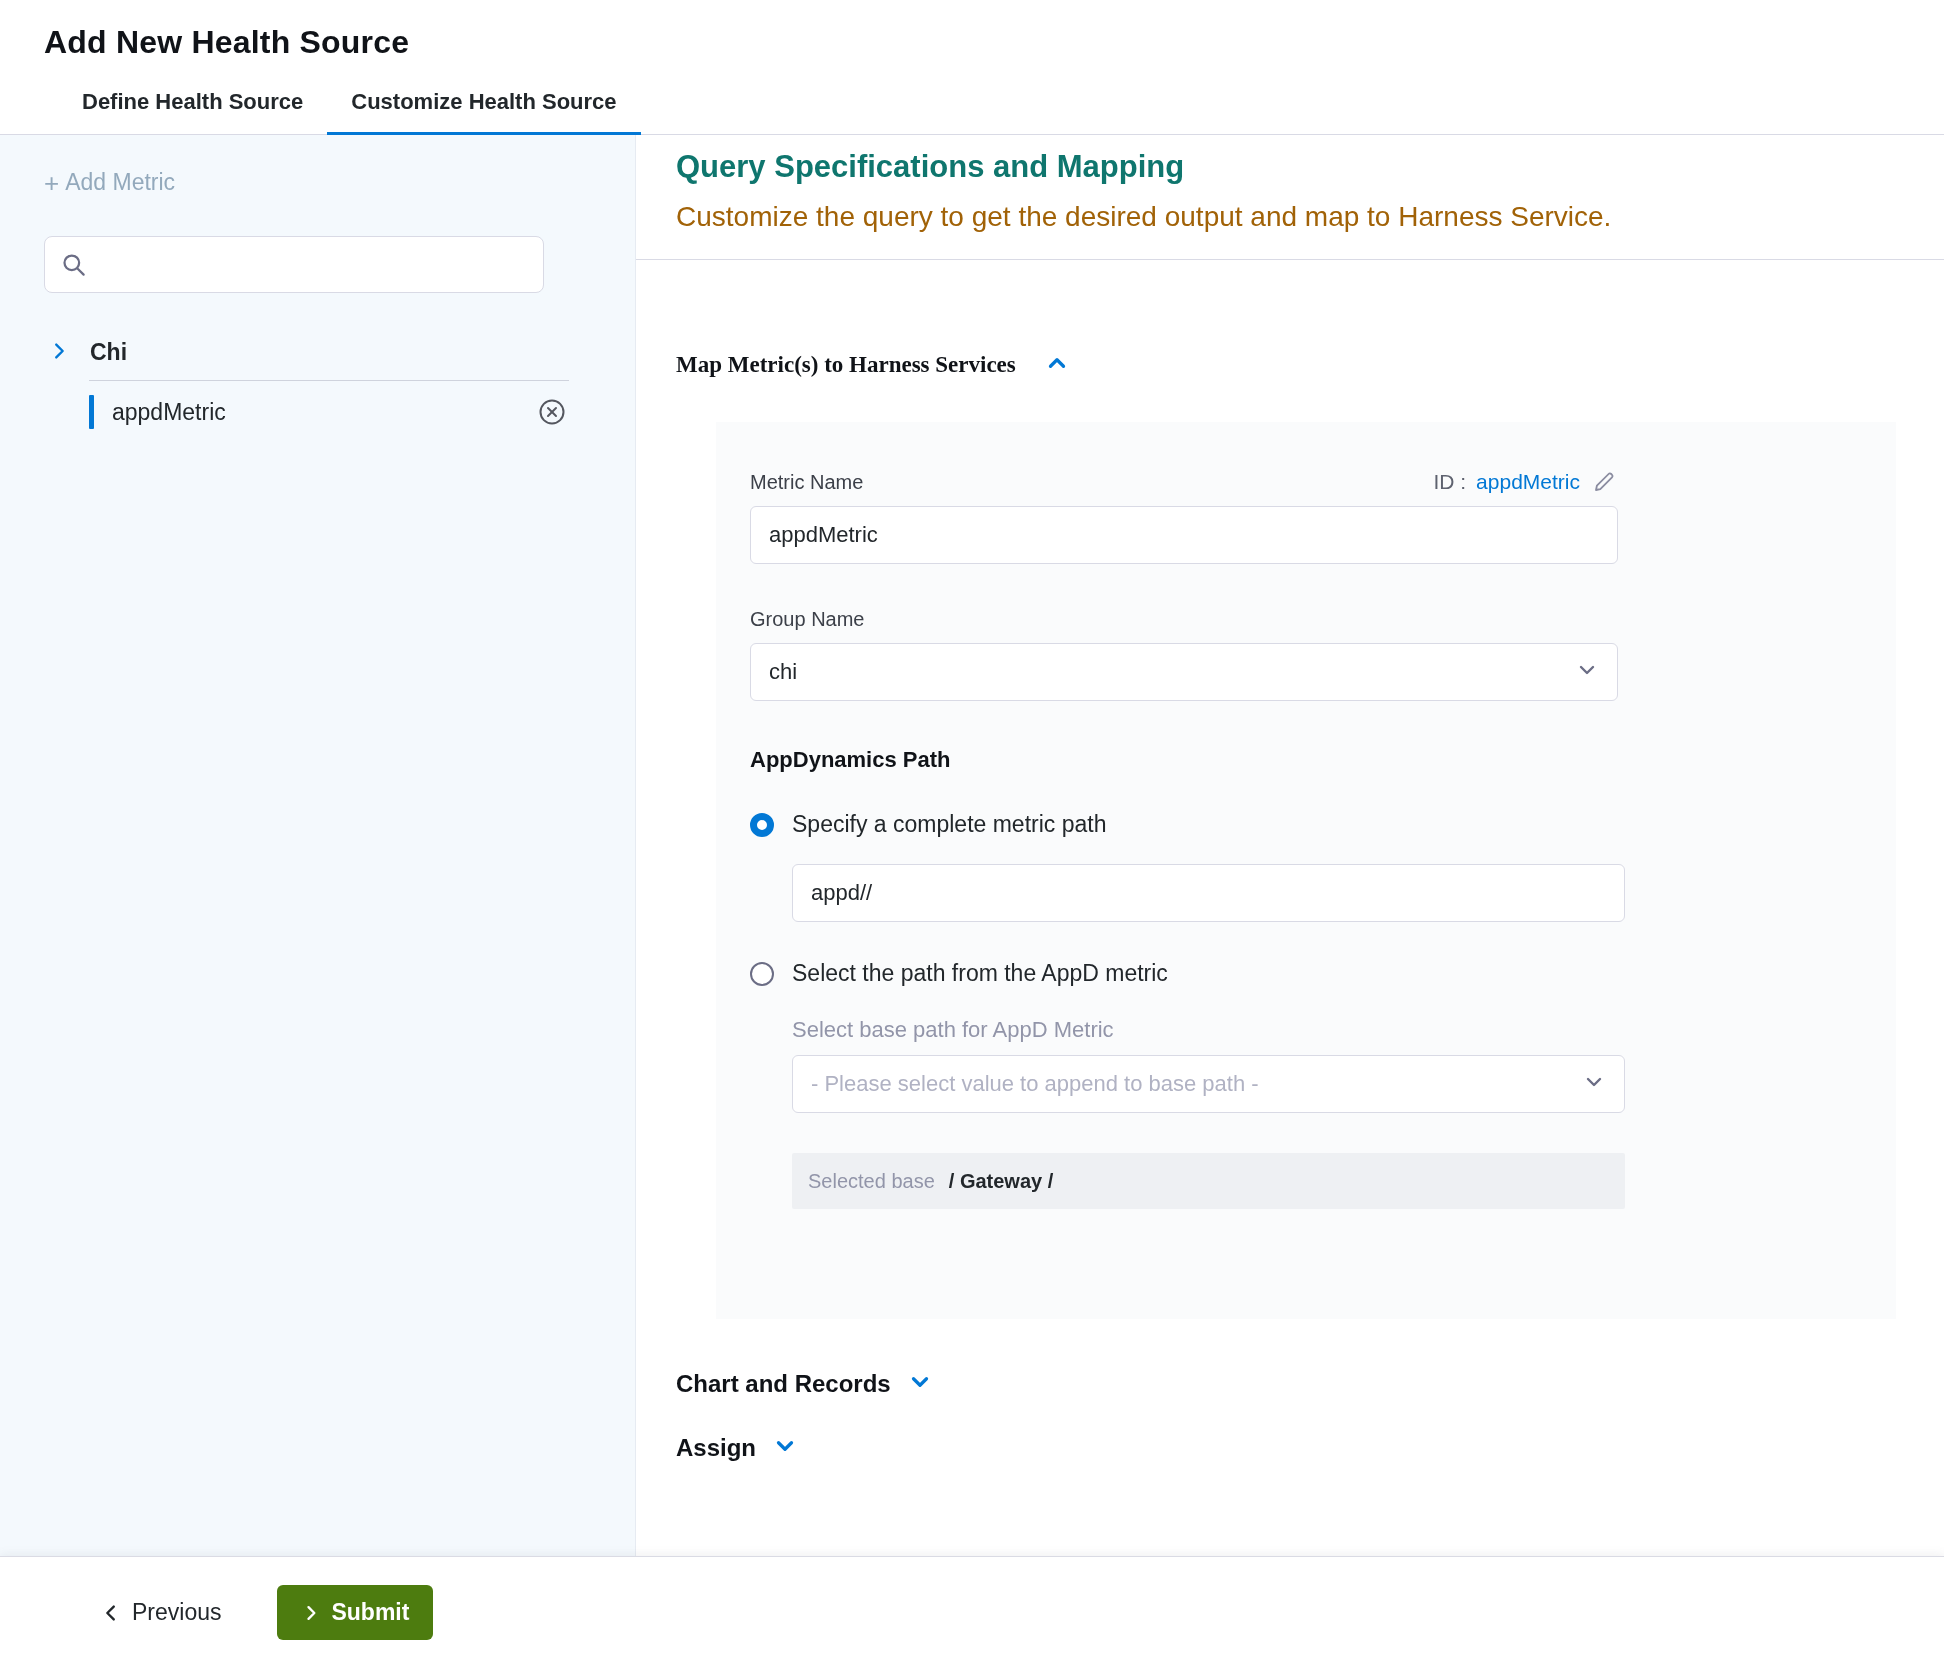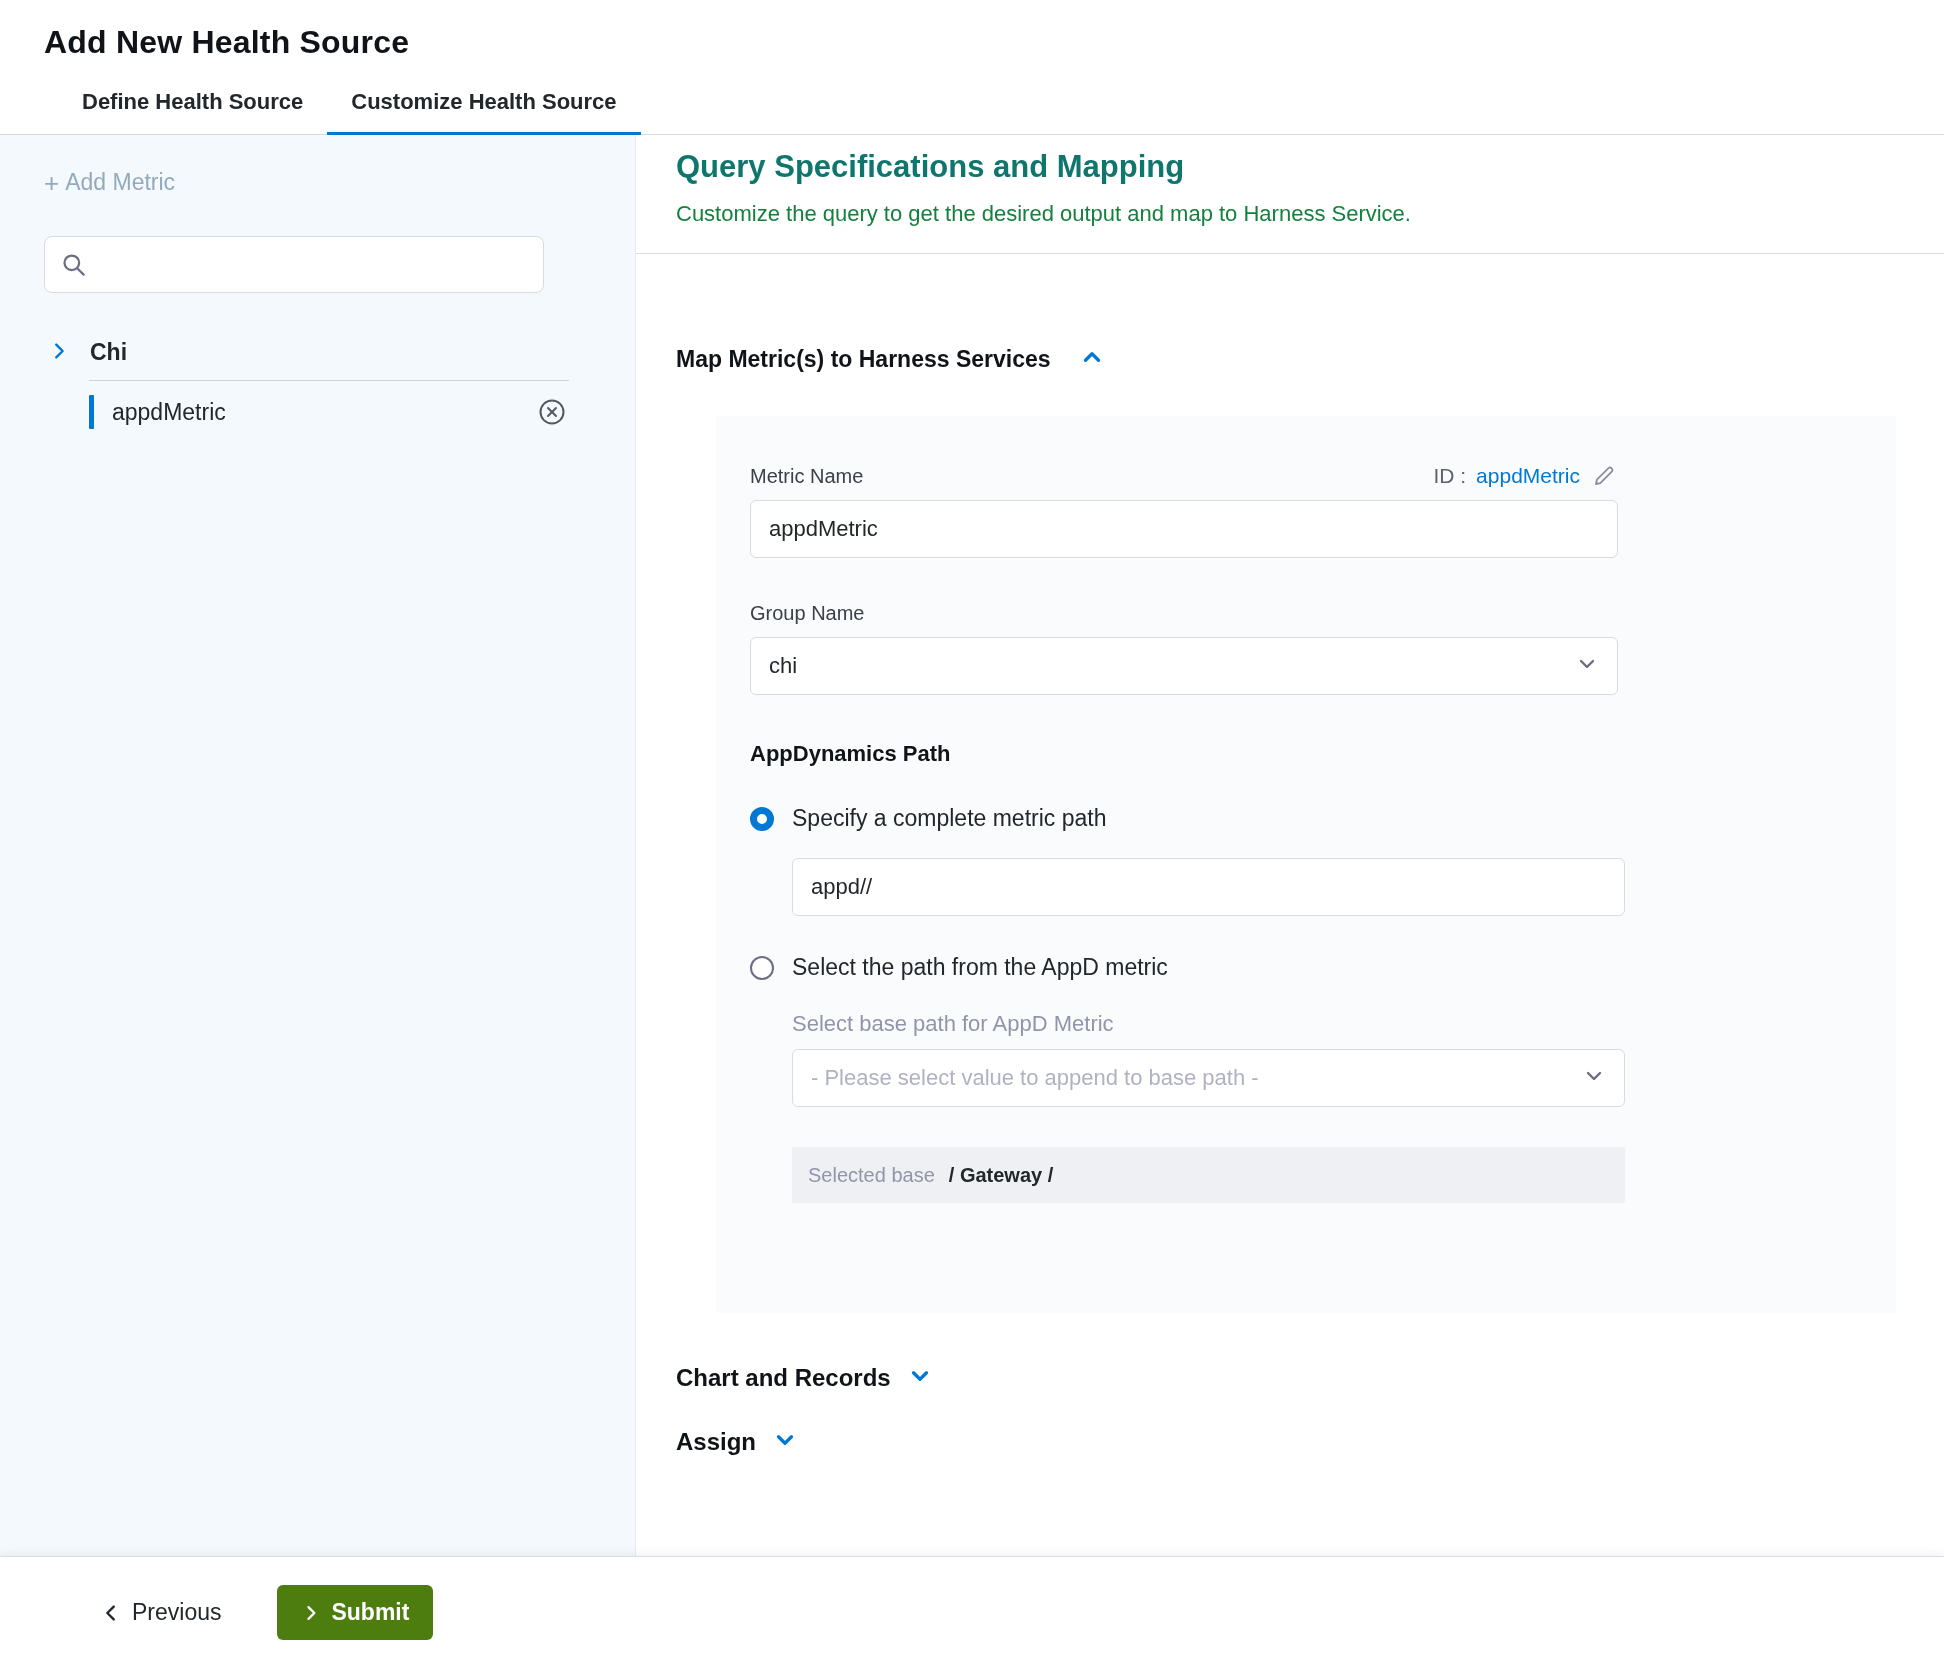--- a/index.html
+++ b/index.html
@@ -37,25 +37,25 @@
   .tree-metric { display:flex; align-items:center; margin-left:45px; width:480px;
     padding:14px 0; position:relative; }
   .metric-active-bar { width:5px; height:34px; background:#0278d5; margin-right:18px; border-radius:1px; }
   .tree-metric-label { font-size:23px; color:#22272b; flex:1; }
   .delete-btn { background:none; border:none; cursor:pointer; padding:2px; display:flex; }
 
   
   .main { flex:1; min-width:0; display:flex; flex-direction:column; overflow:hidden; background:#fff; }
   .main-header { padding:14px 48px 0 40px; }
   .main-header h2 { font-size:31px; font-weight:700; color:#0f766e; }
-  .main-subtitle { font-size:22px; color:#15803d; margin-top:16px; margin-bottom:26px; }
+  .main-subtitle { font-size:28px; color:#a16207; margin-top:16px; margin-bottom:26px; }
   .main-divider { border-top:1px solid #d9dae5; }
   .main-body { padding:90px 48px 0 40px; flex:1; overflow:hidden; }
 
-  .section-head { display:flex; align-items:center; gap:28px; cursor:pointer; }
+  .section-head { display:flex; align-items:center; gap:28px; cursor:pointer;font-family:Liberation Serif, serif; }
   .section-head .sec-title { font-size:23px; font-weight:700; color:#101318; }
 
   .panel { margin:42px 0 0 40px; background:#fafbfc; padding:46px 0 110px 34px; }
 
   .field-row { width:868px; display:flex; justify-content:space-between; align-items:center; }
   .field-label { font-size:20px; color:#3c4049; }
   .id-wrap { display:flex; align-items:center; gap:10px; font-size:21px; }
   .id-prefix { color:#5e626f; }
   .id-value { color:#0278d5; cursor:pointer; }
   .edit-btn { background:none; border:none; cursor:pointer; display:flex; padding:2px; }

